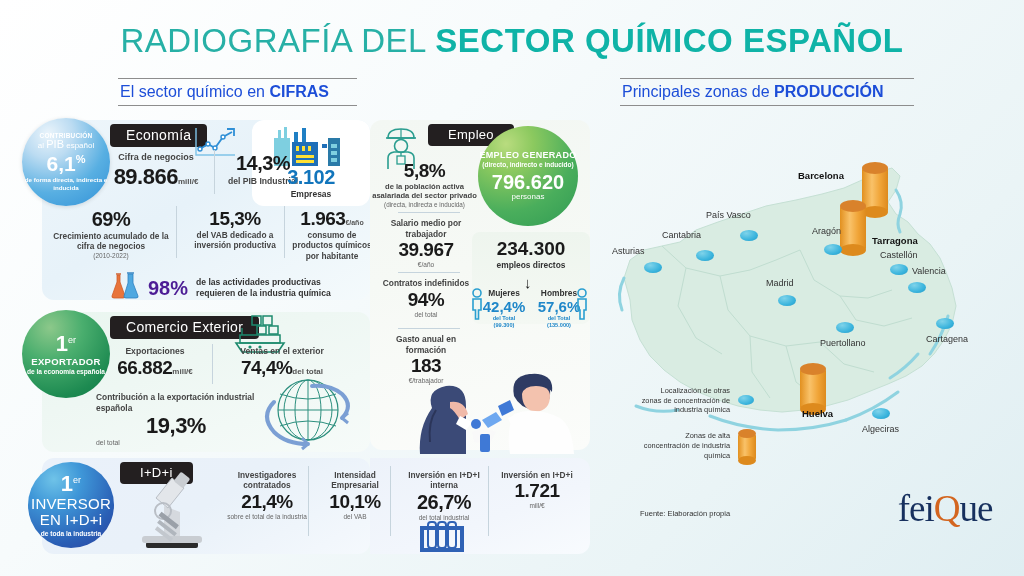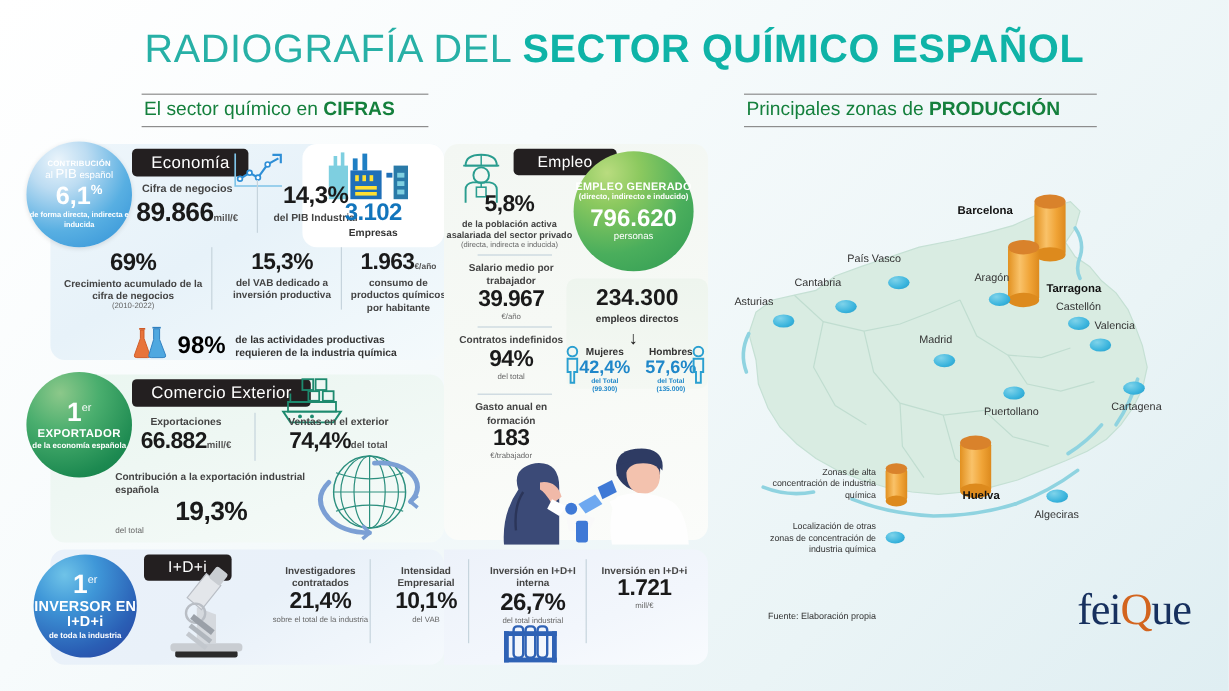--- a/index.html
+++ b/index.html
@@ -12,21 +12,21 @@
   .canvas{position:absolute;inset:0;}
 
   
   .main-title{
     position:absolute;left:0;right:0;top:24px;text-align:center;
     font-size:33px;letter-spacing:.5px;line-height:1;
   }
   .mt-light{color:#27b0a6;font-weight:400;}
   .mt-bold{color:#0fb3a7;font-weight:700;}
 
-  .col-title{position:absolute;font-size:16px;color:#15803d;padding:5px 2px;}
+  .col-title{position:absolute;font-size:16px;color:#1d4ed8;padding:5px 2px;}
   .col-title .b{font-weight:700;}
   .col-title::before,.col-title::after{
     content:"";position:absolute;left:0;right:0;height:1px;background:#8d8d8d;
   }
   .col-title::before{top:0;}
   .col-title::after{bottom:0;}
   #title-cifras{left:118px;top:78px;width:235px;}
   #title-produccion{left:620px;top:78px;width:290px;}
 
   
@@ -87,21 +87,21 @@
   #kpi-empresas .lbl{font-size:8.5px;color:#333;}
 
   #kpi-69{left:48px;top:208px;width:126px;}
   #kpi-69 .num{font-size:20px;}
   #kpi-153{left:180px;top:208px;width:110px;}
   #kpi-153 .num{font-size:19px;}
   #kpi-1963{left:288px;top:208px;width:88px;}
   #kpi-1963 .num{font-size:19px;}
 
   #row-98{position:absolute;left:110px;top:272px;width:240px;display:flex;align-items:center;gap:8px;}
-  #row-98 .n98{font-size:20px;font-weight:700;color:#000000;}
+  #row-98 .n98{font-size:20px;font-weight:700;color:#4c1d95;}
   #row-98 .t98{font-size:8.6px;font-weight:700;color:#333;line-height:1.25;}
 
   
   #card-comercio{
     left:42px;top:312px;width:328px;height:140px;
     background:linear-gradient(160deg,#eaf6f0 0%,#eef7f3 40%,#f6fbf9 100%);
   }
   #badge-export{
     left:22px;top:310px;width:88px;height:88px;
     background:radial-gradient(circle at 32% 20%,#8cc88a 0%,#4aae6e 35%,#1d8a51 75%,#0f7a45 100%);
@@ -129,21 +129,21 @@
   }
   #card-idi2{
     left:370px;top:458px;width:220px;height:96px;
     background:linear-gradient(160deg,#edf2fa 0%,#f2f6fc 60%,#f8fbfe 100%);
     border-radius:0 12px 12px 0;
   }
   #badge-inversor{
     left:28px;top:462px;width:86px;height:86px;
     background:radial-gradient(circle at 30% 20%,#6fc3e8 0%,#3f97d8 30%,#2a5fb5 70%,#2a3f9e 100%);
   }
-  #badge-inversor .l2{font-size:12px;font-weight:700;letter-spacing:.2px;}
+  #badge-inversor .l2{font-size:15px;font-weight:400;letter-spacing:.2px;}
   #badge-inversor .l3{font-size:6.6px;font-weight:600;line-height:1.25;margin-top:1px;}
 
   #kpi-invest{left:222px;top:470px;width:90px;}
   #kpi-invest .num{font-size:19px;}
   #kpi-intens{left:316px;top:470px;width:78px;}
   #kpi-intens .num{font-size:19px;}
   #kpi-invint{left:396px;top:470px;width:96px;}
   #kpi-invint .num{font-size:20px;}
   #kpi-invidi{left:492px;top:470px;width:90px;}
   #kpi-invidi .num{font-size:19px;}
@@ -615,31 +615,31 @@
 
     <div class="dot" style="left:336px;top:208px;"></div>
     <div class="city" style="left:326px;top:224px;">Cartagena</div>
 
     <div class="dot" style="left:272px;top:298px;"></div>
     <div class="city" style="left:262px;top:314px;">Algeciras</div>
   </div>
 
   <div id="legend">
     <div class="leg-row">
+      <div class="leg-txt">Localización de otras zonas de concentración de industria química</div>
+      <div class="leg-dot"></div>
+    </div>
+    <div class="leg-row">
       <div class="leg-txt">Zonas de alta concentración de industria química</div>
       <div class="leg-cyl">
         <div style="position:absolute;left:0;top:5px;width:18px;height:26px;background:linear-gradient(90deg,#e2901f 0%,#f9c269 38%,#f0a437 70%,#dd8a1d 100%);border-radius:2px;"></div>
         <div style="position:absolute;left:0;top:0;width:18px;height:9px;border-radius:50%;background:#d9822b;"></div>
         <div style="position:absolute;left:0;top:27px;width:18px;height:9px;border-radius:50%;background:#dd8a1d;"></div>
       </div>
     </div>
-    <div class="leg-row">
-      <div class="leg-txt">Localización de otras zonas de concentración de industria química</div>
-      <div class="leg-dot"></div>
-    </div>
   </div>
 
   <div id="fuente">Fuente: Elaboración propia</div>
 
   <div id="logo">
     <div class="logo-word"><span>fei</span><span class="q">Q</span><span>ue</span></div>
   </div>
 
 </div>
 

